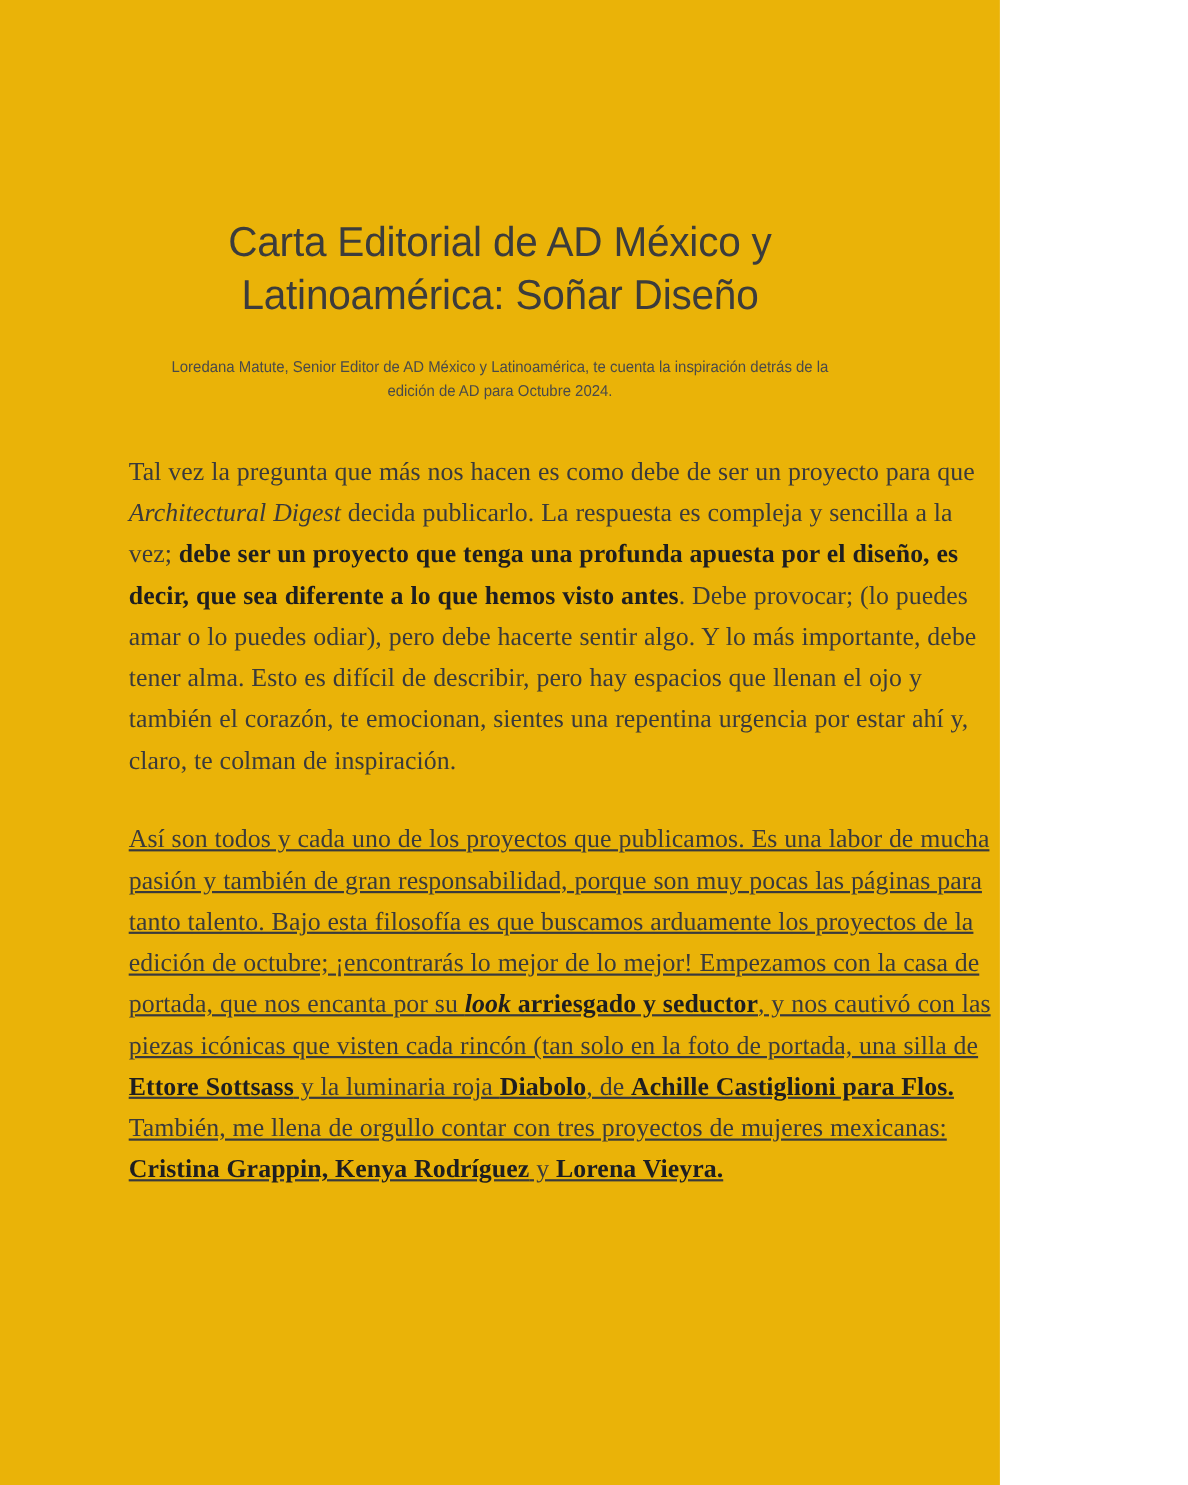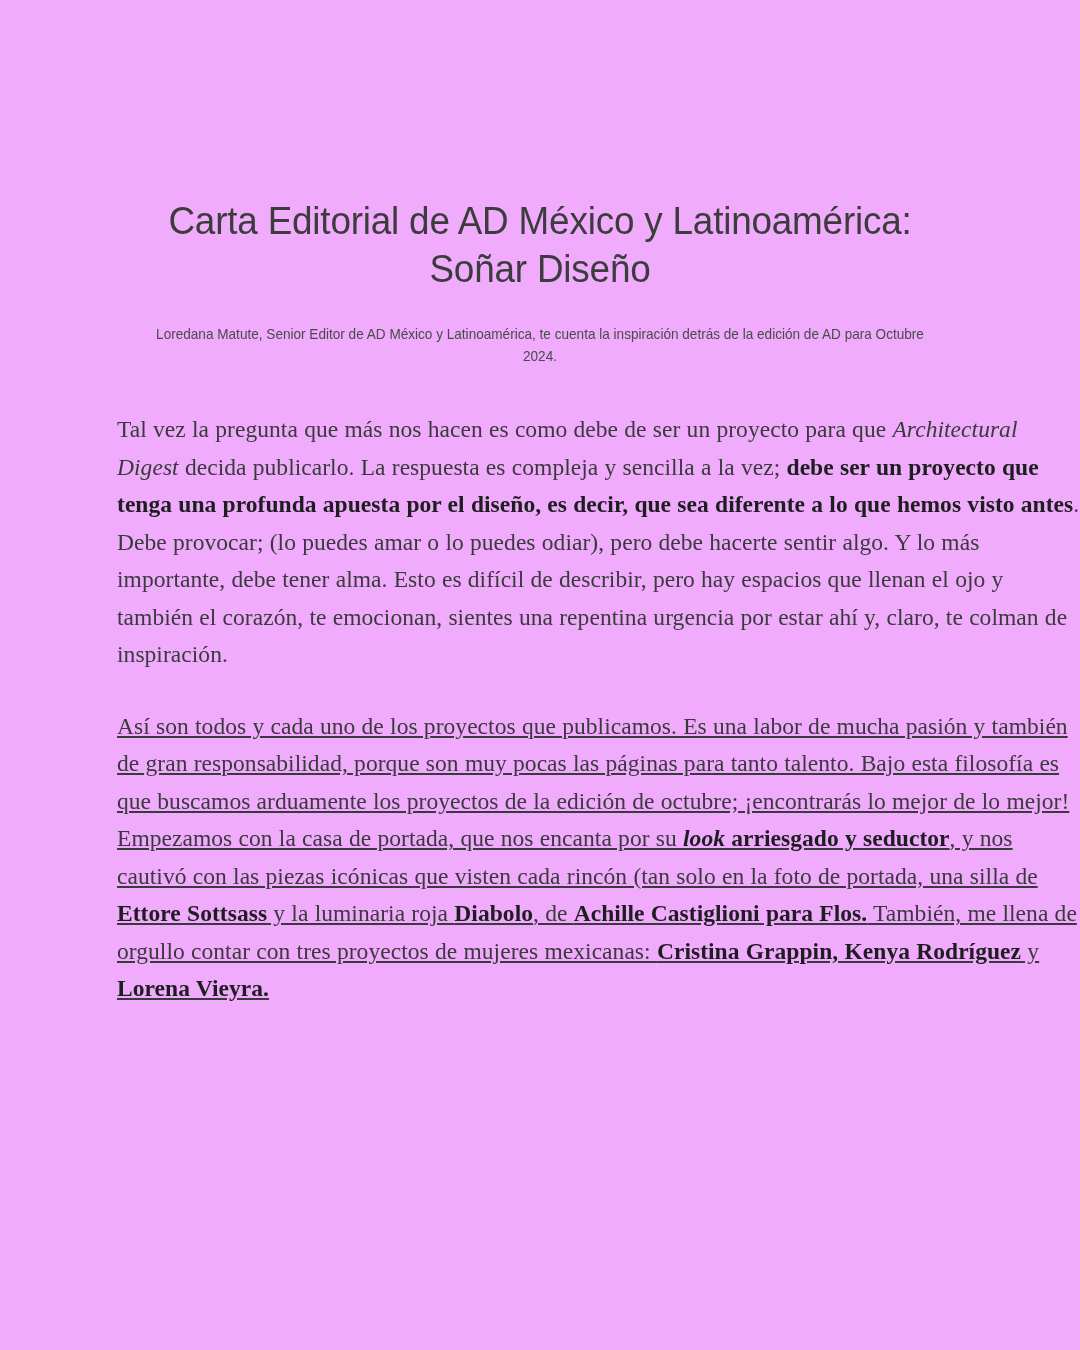--- a/index.html
+++ b/index.html
@@ -8,23 +8,23 @@
     background: #ffffff;
   }
   body {
     width: 1080px;
     height: 1350px;
     font-family: "Liberation Sans", sans-serif;
     -webkit-font-smoothing: antialiased;
   }
   .page {
     position: relative;
-    width: 1080px;
+    width: 909px;
     height: 1350px;
-    background: #f0abfc;
+    background: #eab308;
     box-sizing: border-box;
     overflow: hidden;
   }
 
   
   .header {
     padding-top: 198px;
     padding-left: 120px;
     padding-right: 120px;
   }

